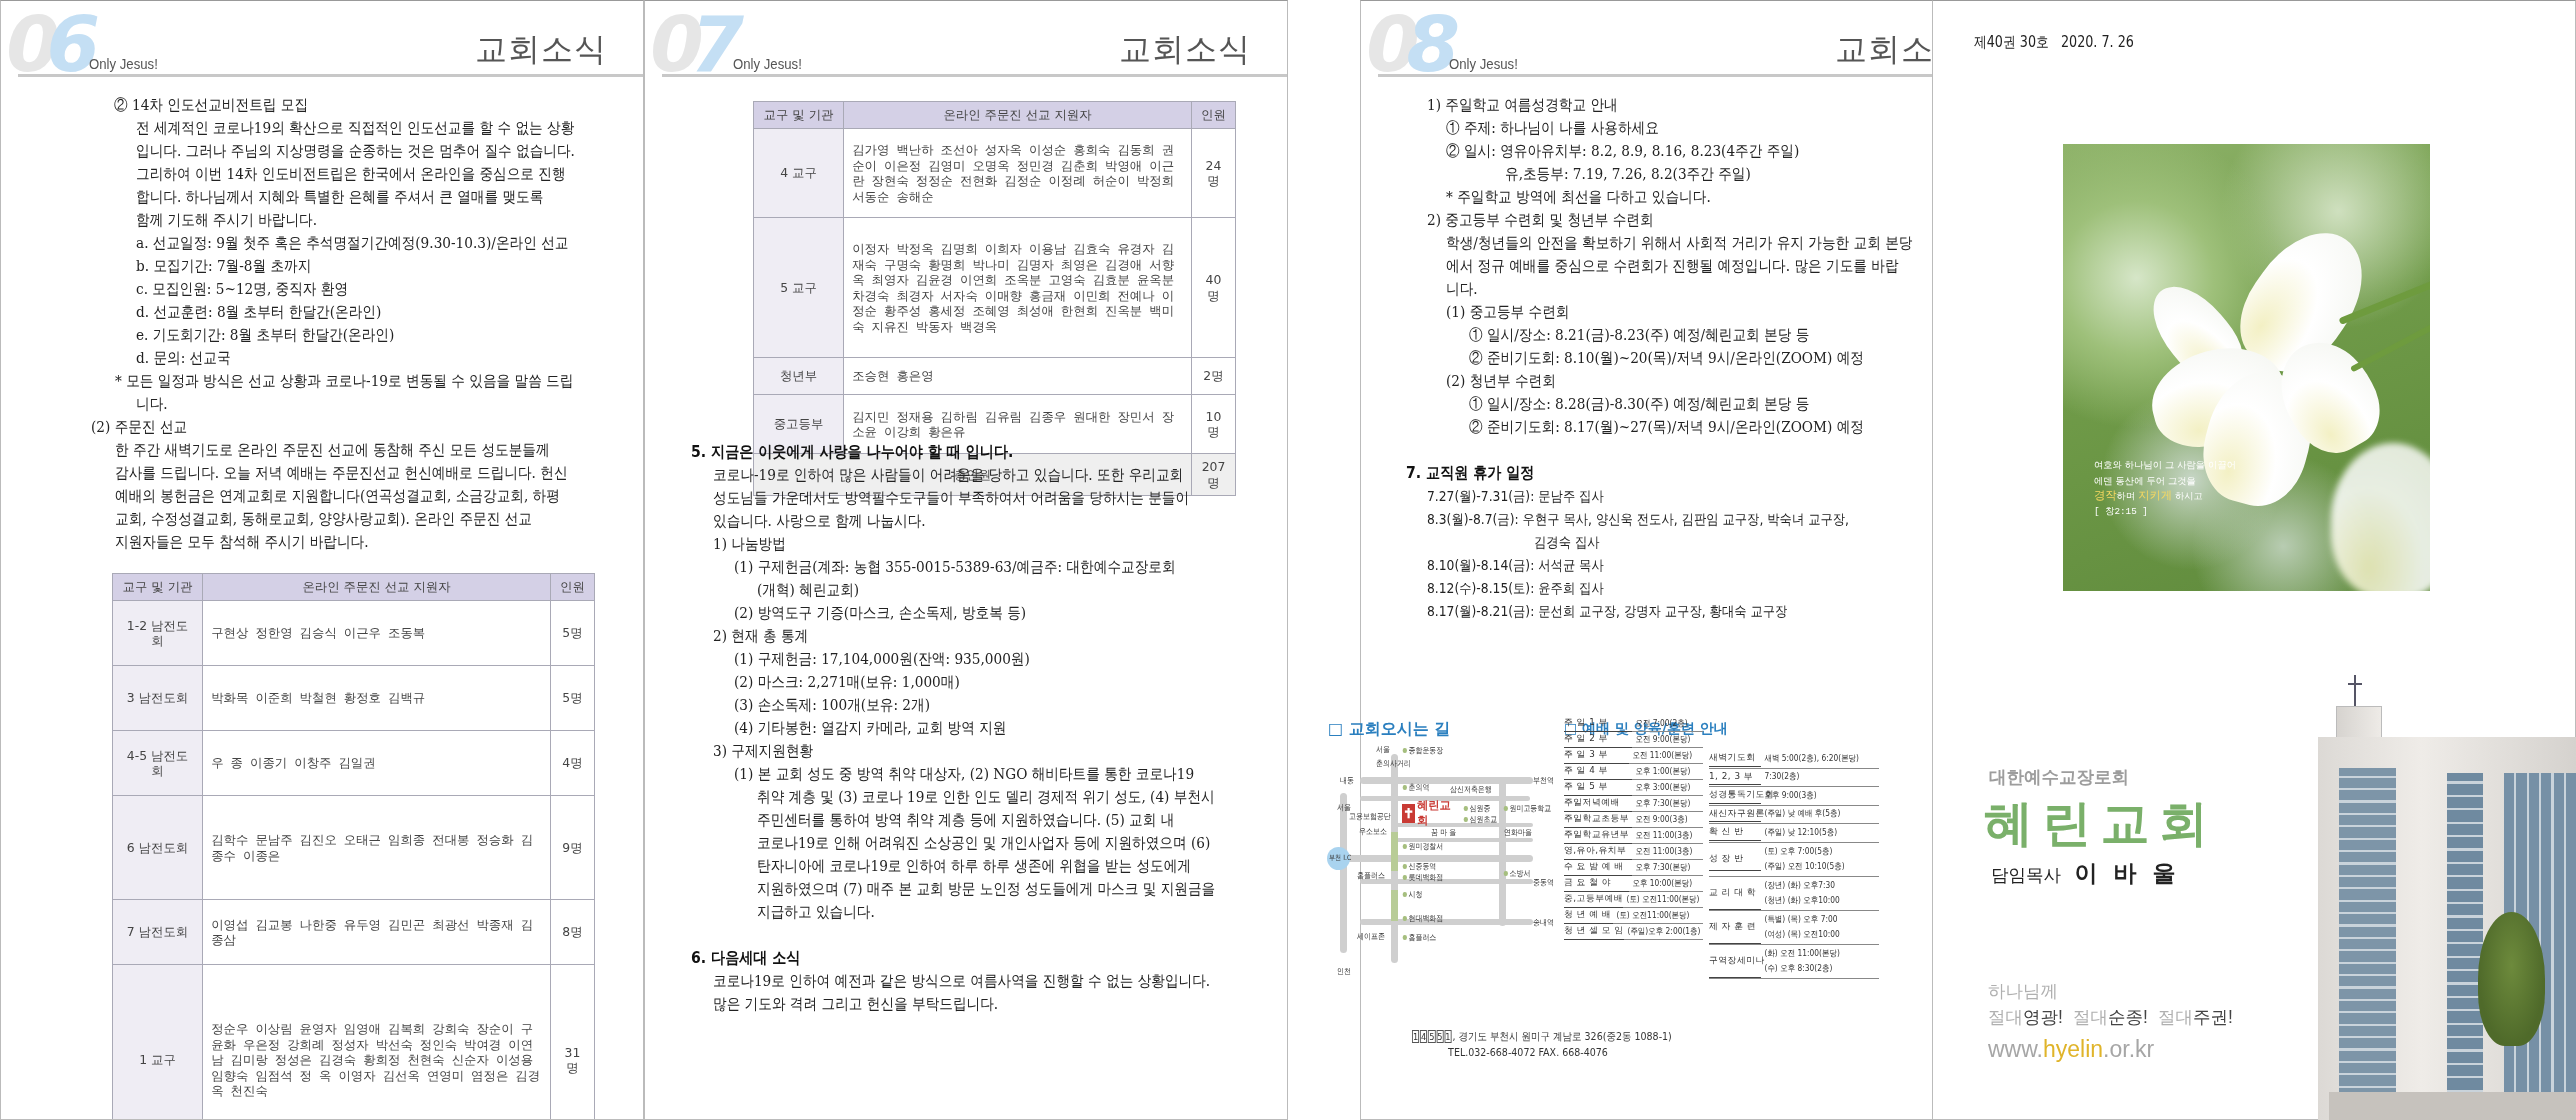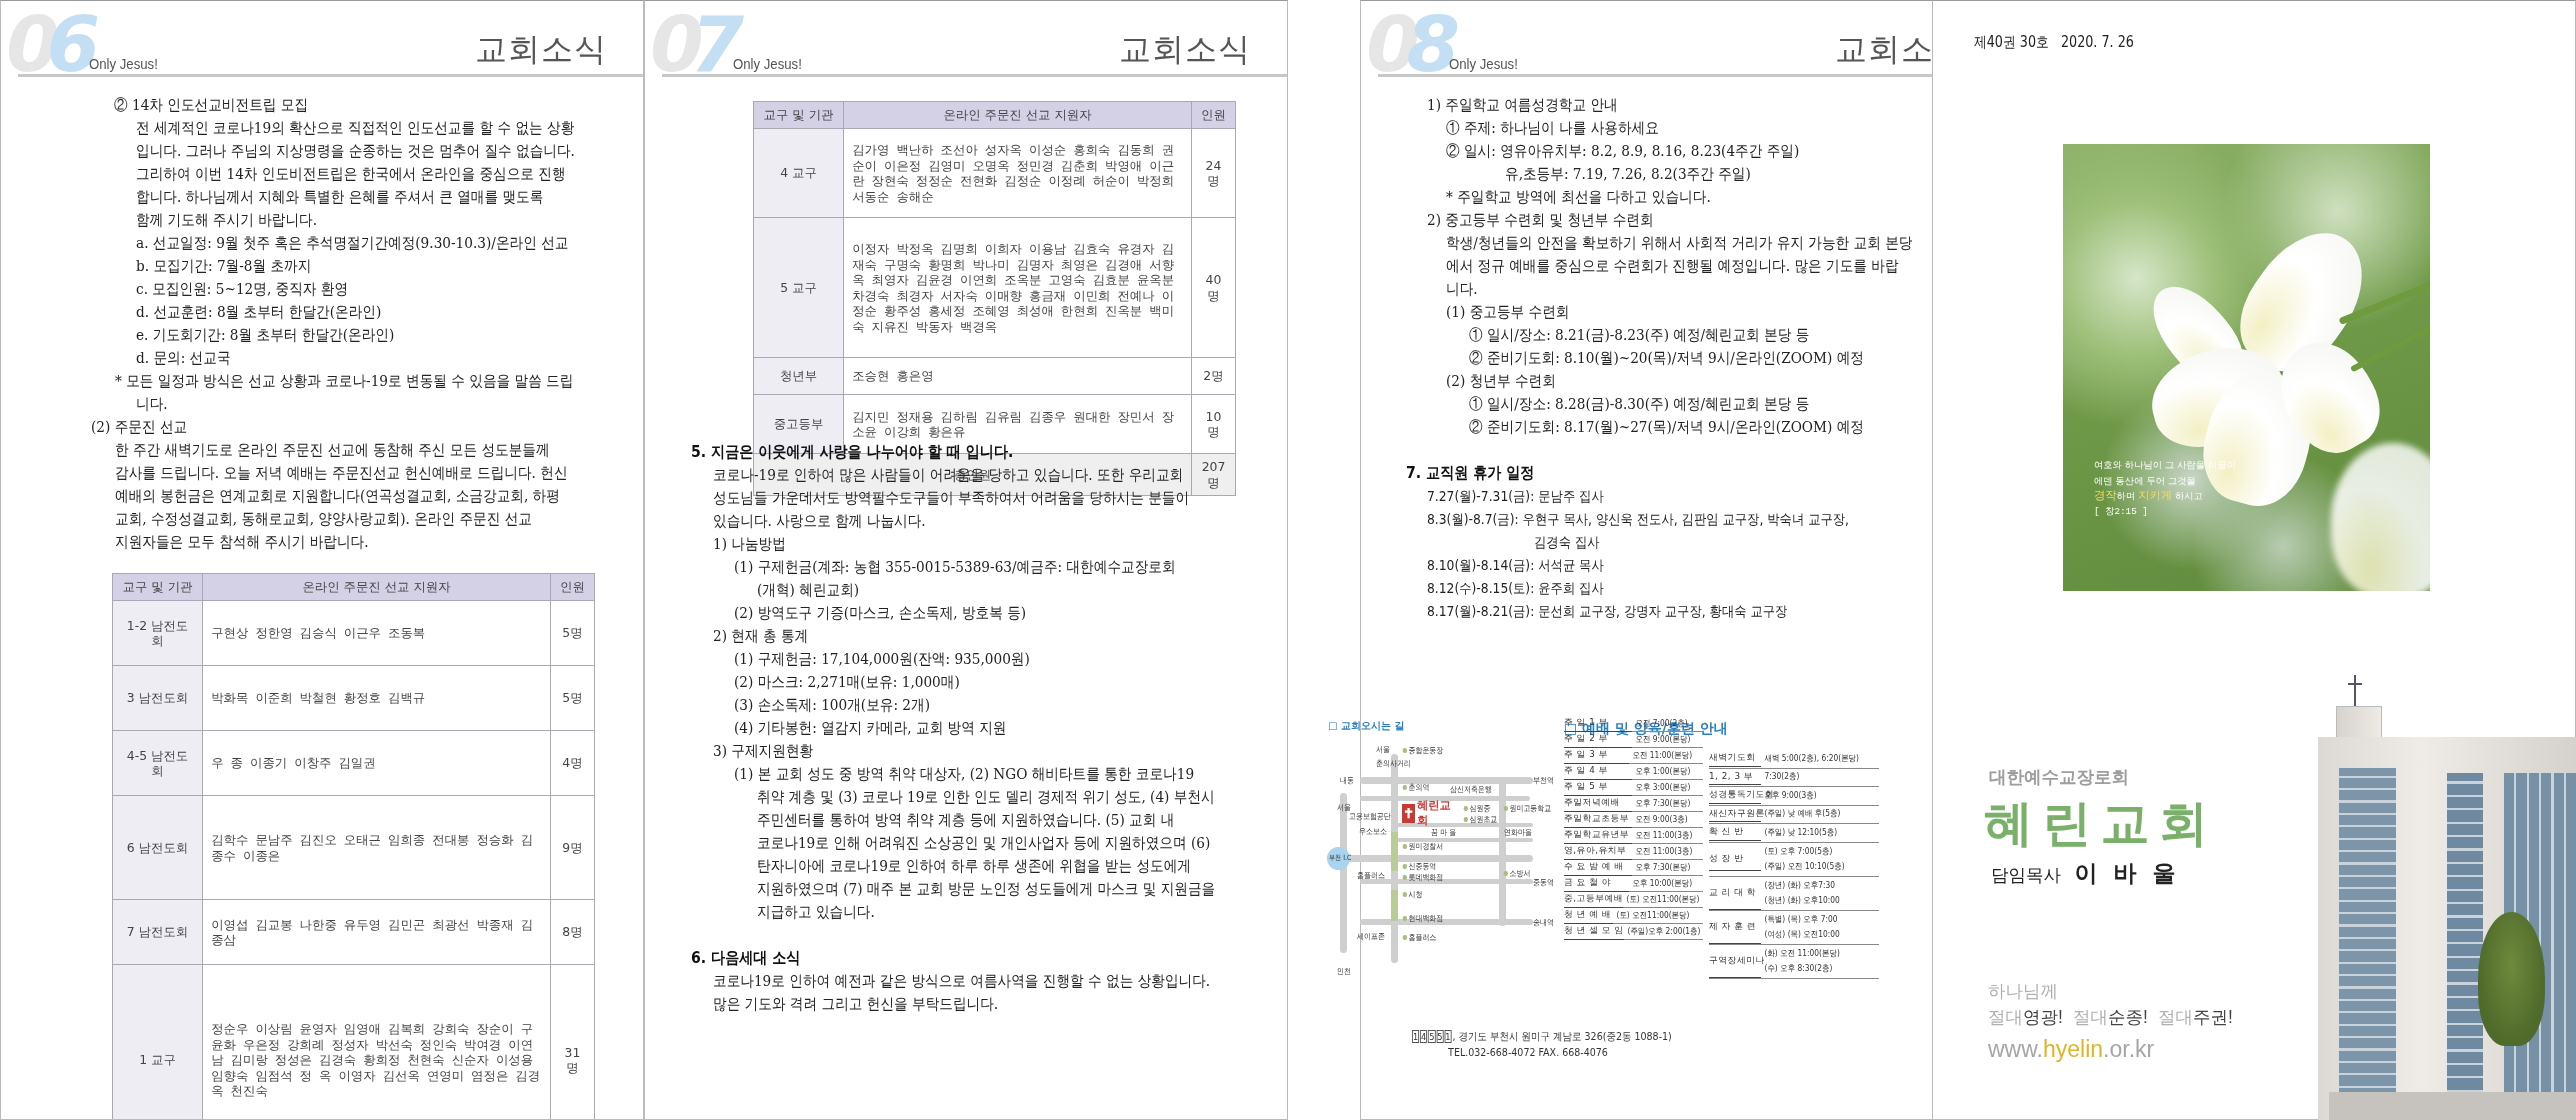--- a/index.html
+++ b/index.html
@@ -17,21 +17,21 @@
   .body{position:absolute;left:0;right:0}
   .tx{font-size:15.5px;line-height:23px;color:#222;white-space:nowrap;transform:scaleX(.88);transform-origin:left}
   .h{font-family:"DejaVu Sans",sans-serif;font-weight:bold;font-size:16px;line-height:25px;color:#111;transform:scaleX(.88);transform-origin:left;white-space:nowrap}
   table.vt{border-collapse:collapse;font-family:"DejaVu Sans",sans-serif;font-size:12.4px;color:#444;position:absolute}
   table.vt th{background:#d4d0e6;font-weight:normal;height:27px;border:1px solid #a9a9b6;text-align:center}
   table.vt td{border:1px solid #a9a9b6;padding:5.2px 8.2px;line-height:15.5px}
   table.vt td.c1{background:#efedf4;text-align:center;width:36px}
   table.vt td.c3{text-align:center}
   table.vt tr.tot td{background:#efefef;text-align:center}
   .names{white-space:normal;word-spacing:3.1px}
-  .sec-title{font-family:"DejaVu Sans",sans-serif;font-weight:bold;color:#2a7fbf;font-size:10px;position:absolute}
+  .sec-title{font-family:"DejaVu Sans",sans-serif;font-weight:bold;color:#2a7fbf;font-size:16px;position:absolute}
   .map{position:absolute;left:1324px;top:744px;width:242px;height:242px}
   .road{position:absolute;background:#cfcfcf;border-radius:4.1px}
   .ml{position:absolute;font-family:"DejaVu Sans",sans-serif;font-size:8.2px;color:#333;white-space:nowrap;transform:scaleX(.85);transform-origin:left}
   .dot{display:inline-block;width:4.6px;height:4.6px;border-radius:50%;background:#a6bf7f;margin:0 2.1px;vertical-align:middle}
   .sched{position:absolute;font-family:"DejaVu Sans",sans-serif;font-size:8.8px;color:#333}
   .sched .r{display:flex;border-bottom:0.8px solid #888;height:16px;align-items:center;white-space:nowrap}
   .sched .k{width:68px;border-bottom:1px solid #444;height:16px;display:flex;align-items:center;letter-spacing:0.5px}
   .sched .v{padding-left:4.1px;transform:scaleX(.85);transform-origin:left}
   .addr{position:absolute;left:1412px;top:1030px;font-family:"DejaVu Sans",sans-serif;font-size:10.8px;color:#333;white-space:nowrap;transform:scaleX(.88);transform-origin:left}
   .zip{display:inline-block;border:0.5px solid #555;width:8.2px;text-align:center;margin-right:1px;font-size:9.3px}

